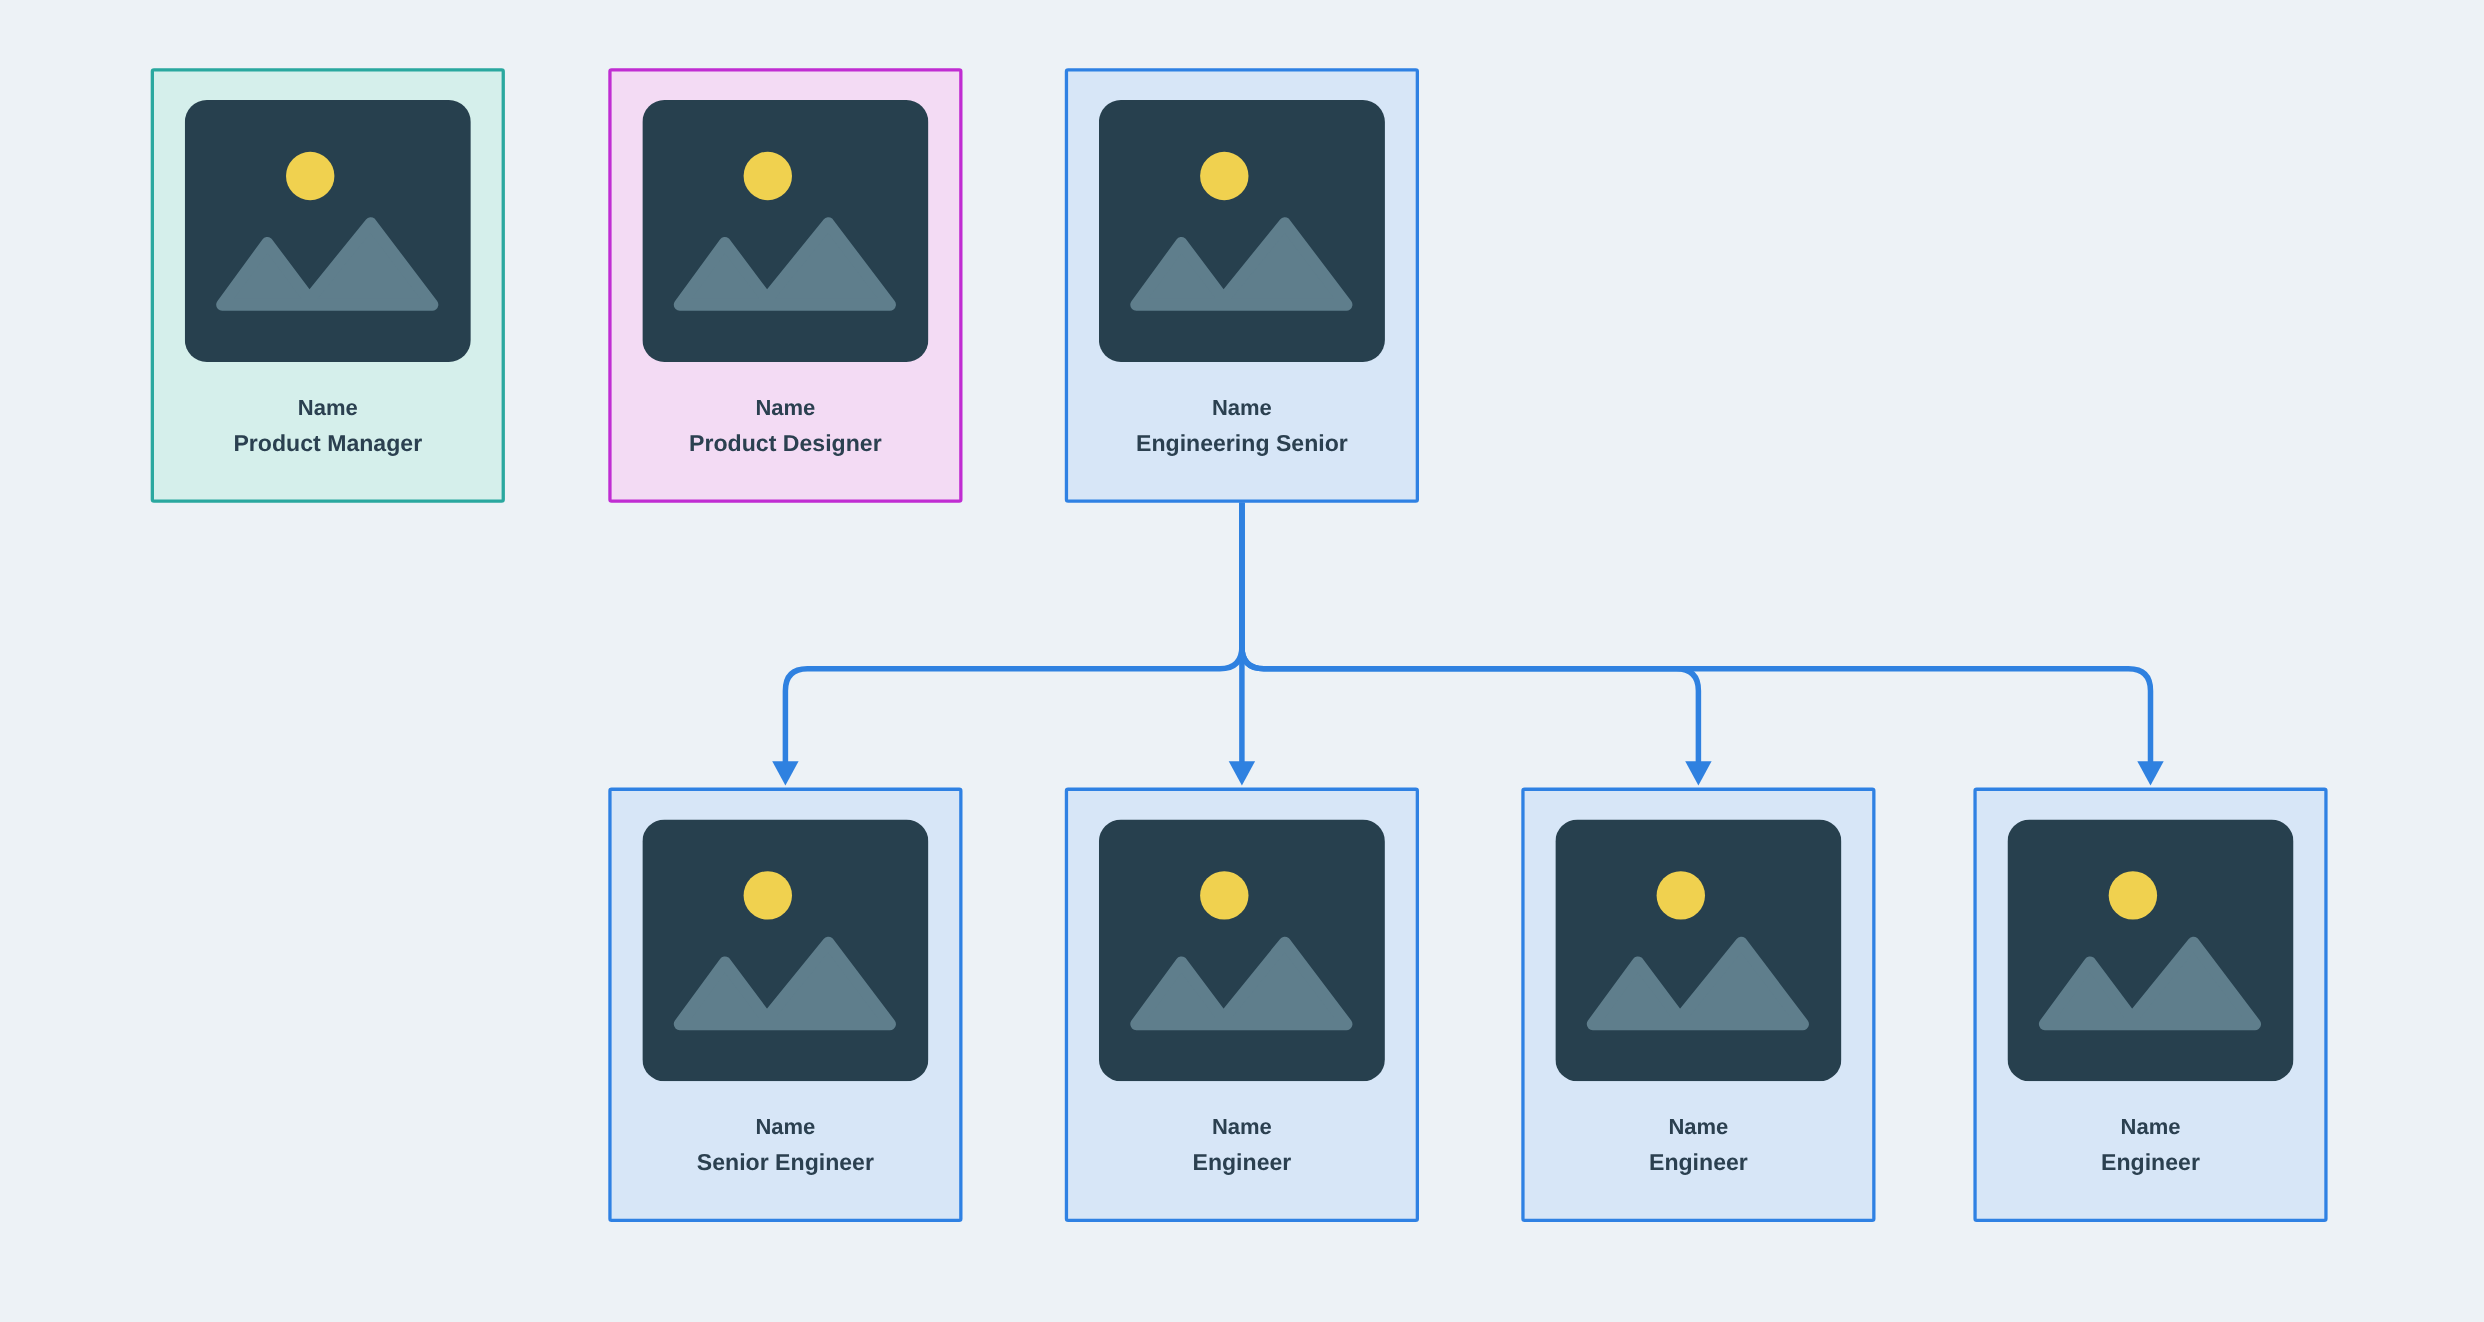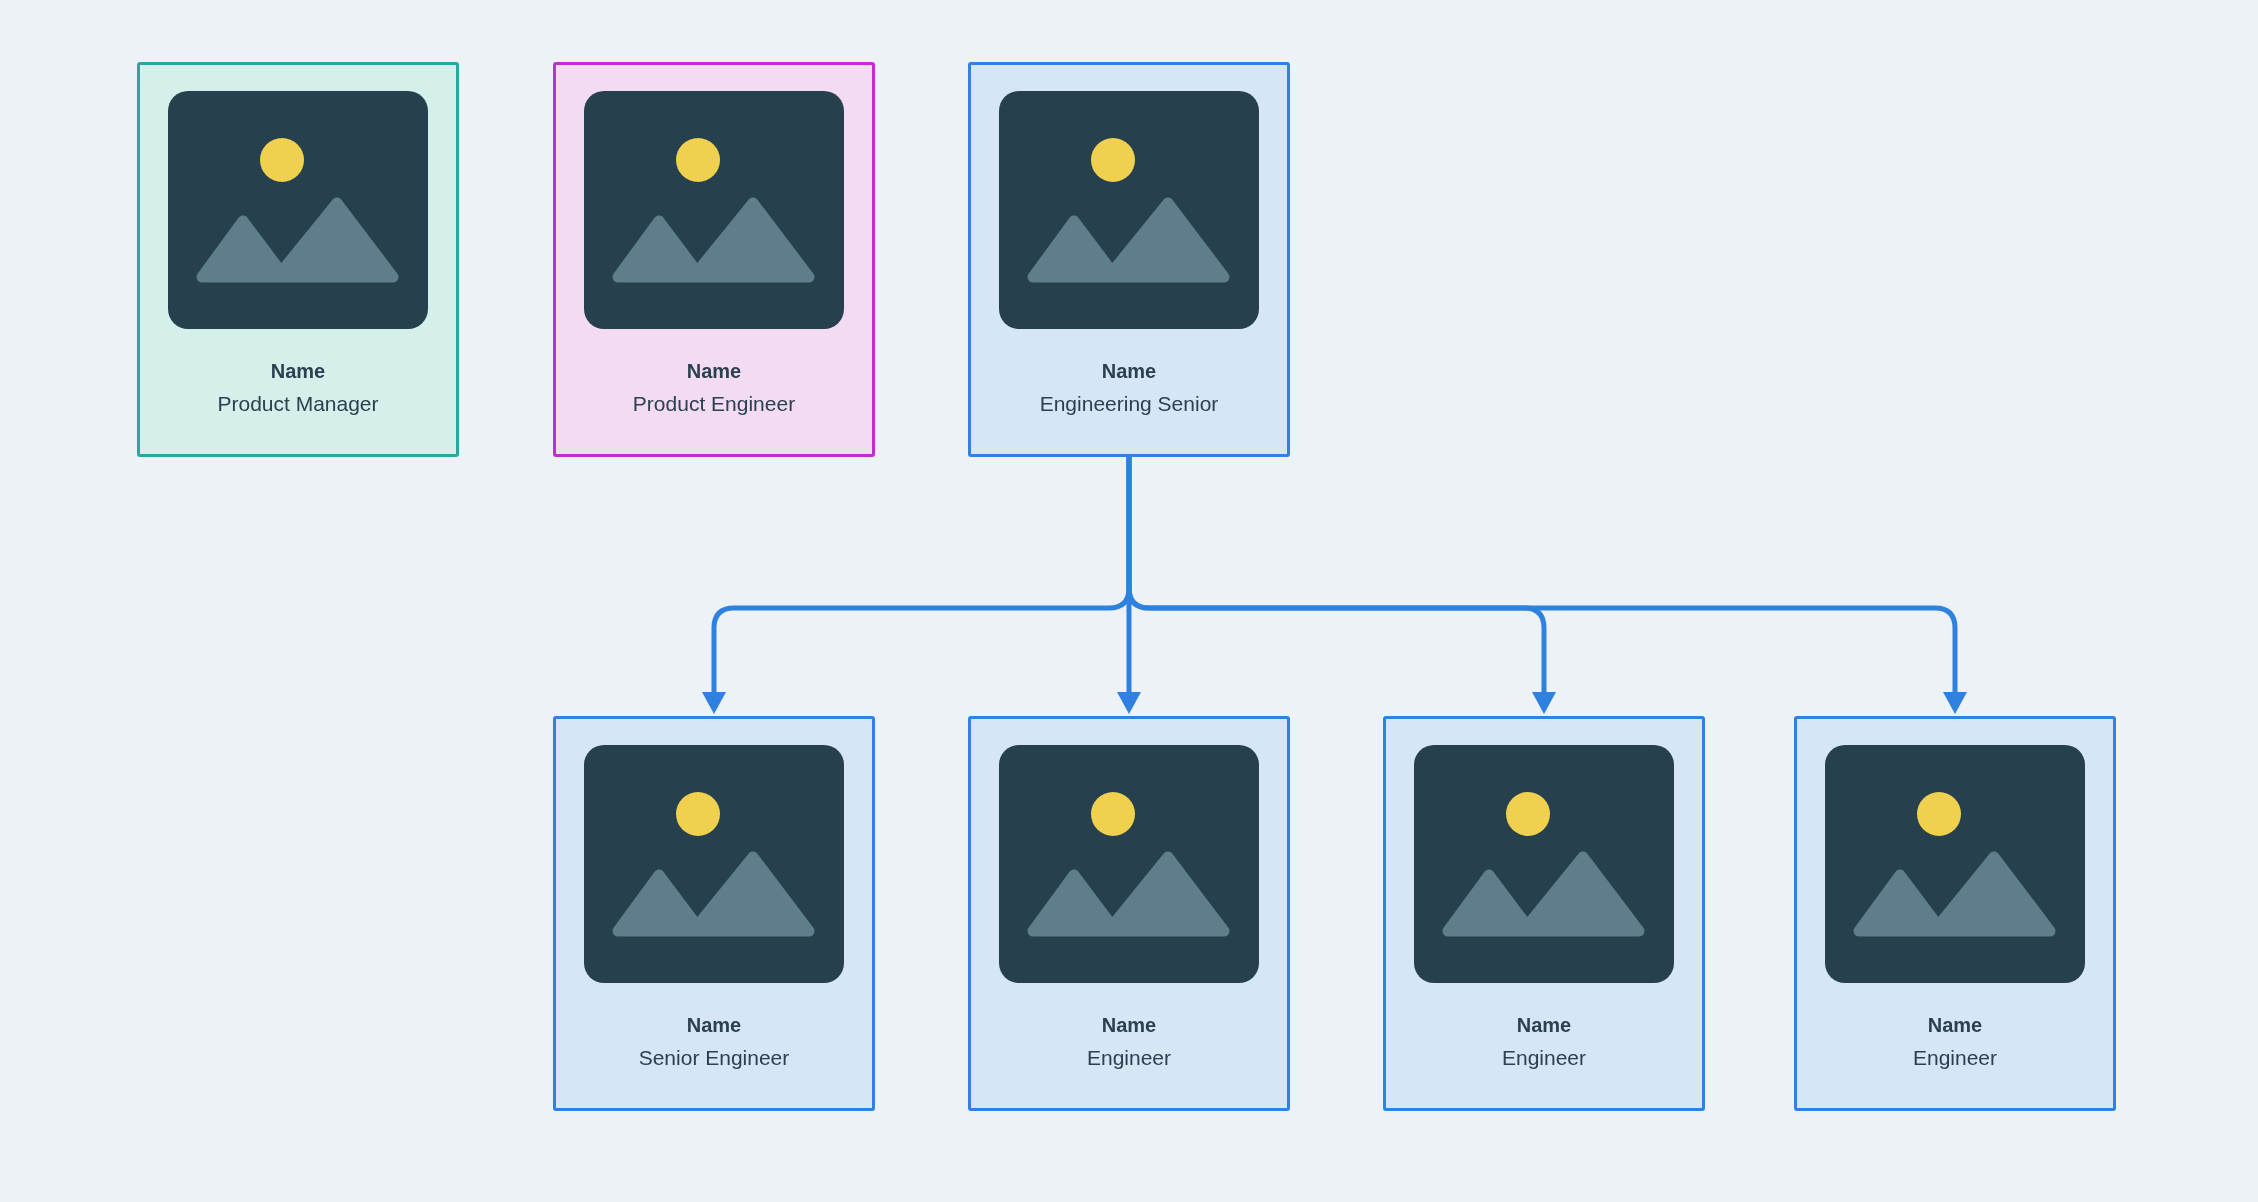--- a/index.html
+++ b/index.html
@@ -44,21 +44,21 @@
   .person-name {
     margin-top: 32px;
     font-size: 20px;
     font-weight: 700;
     line-height: 1;
     color: #2b4050;
   }
   .person-role {
     margin-top: 12px;
     font-size: 21px;
-    font-weight: 400;
+    font-weight: 700;
     line-height: 1;
     color: #2b4050;
   }
 
   
   .connector-layer {
     position: absolute;
     left: 0; top: 0;
     width: 2258px;
     height: 1202px;
@@ -101,21 +101,21 @@
     <div class="person-role">Product Manager</div>
   </div>
 
   <div class="card pink pos2">
     <svg class="thumb" viewBox="0 0 260 238" aria-hidden="true">
       <rect width="260" height="238" rx="20" fill="#27404e"></rect>
       <circle cx="114" cy="69" r="22" fill="#f0d14f"></circle>
       <path d="M34 186 L75 130 L117 186 Z M109 186 L169 112 L225 186 Z" fill="#5f7e8c" stroke="#5f7e8c" stroke-width="11" stroke-linejoin="round"></path>
     </svg>
     <div class="person-name">Name</div>
-    <div class="person-role">Product Engineer</div>
+    <div class="person-role">Product Designer</div>
   </div>
 
   <div class="card blue pos3">
     <svg class="thumb" viewBox="0 0 260 238" aria-hidden="true">
       <rect width="260" height="238" rx="20" fill="#27404e"></rect>
       <circle cx="114" cy="69" r="22" fill="#f0d14f"></circle>
       <path d="M34 186 L75 130 L117 186 Z M109 186 L169 112 L225 186 Z" fill="#5f7e8c" stroke="#5f7e8c" stroke-width="11" stroke-linejoin="round"></path>
     </svg>
     <div class="person-name">Name</div>
     <div class="person-role">Engineering Senior</div>

